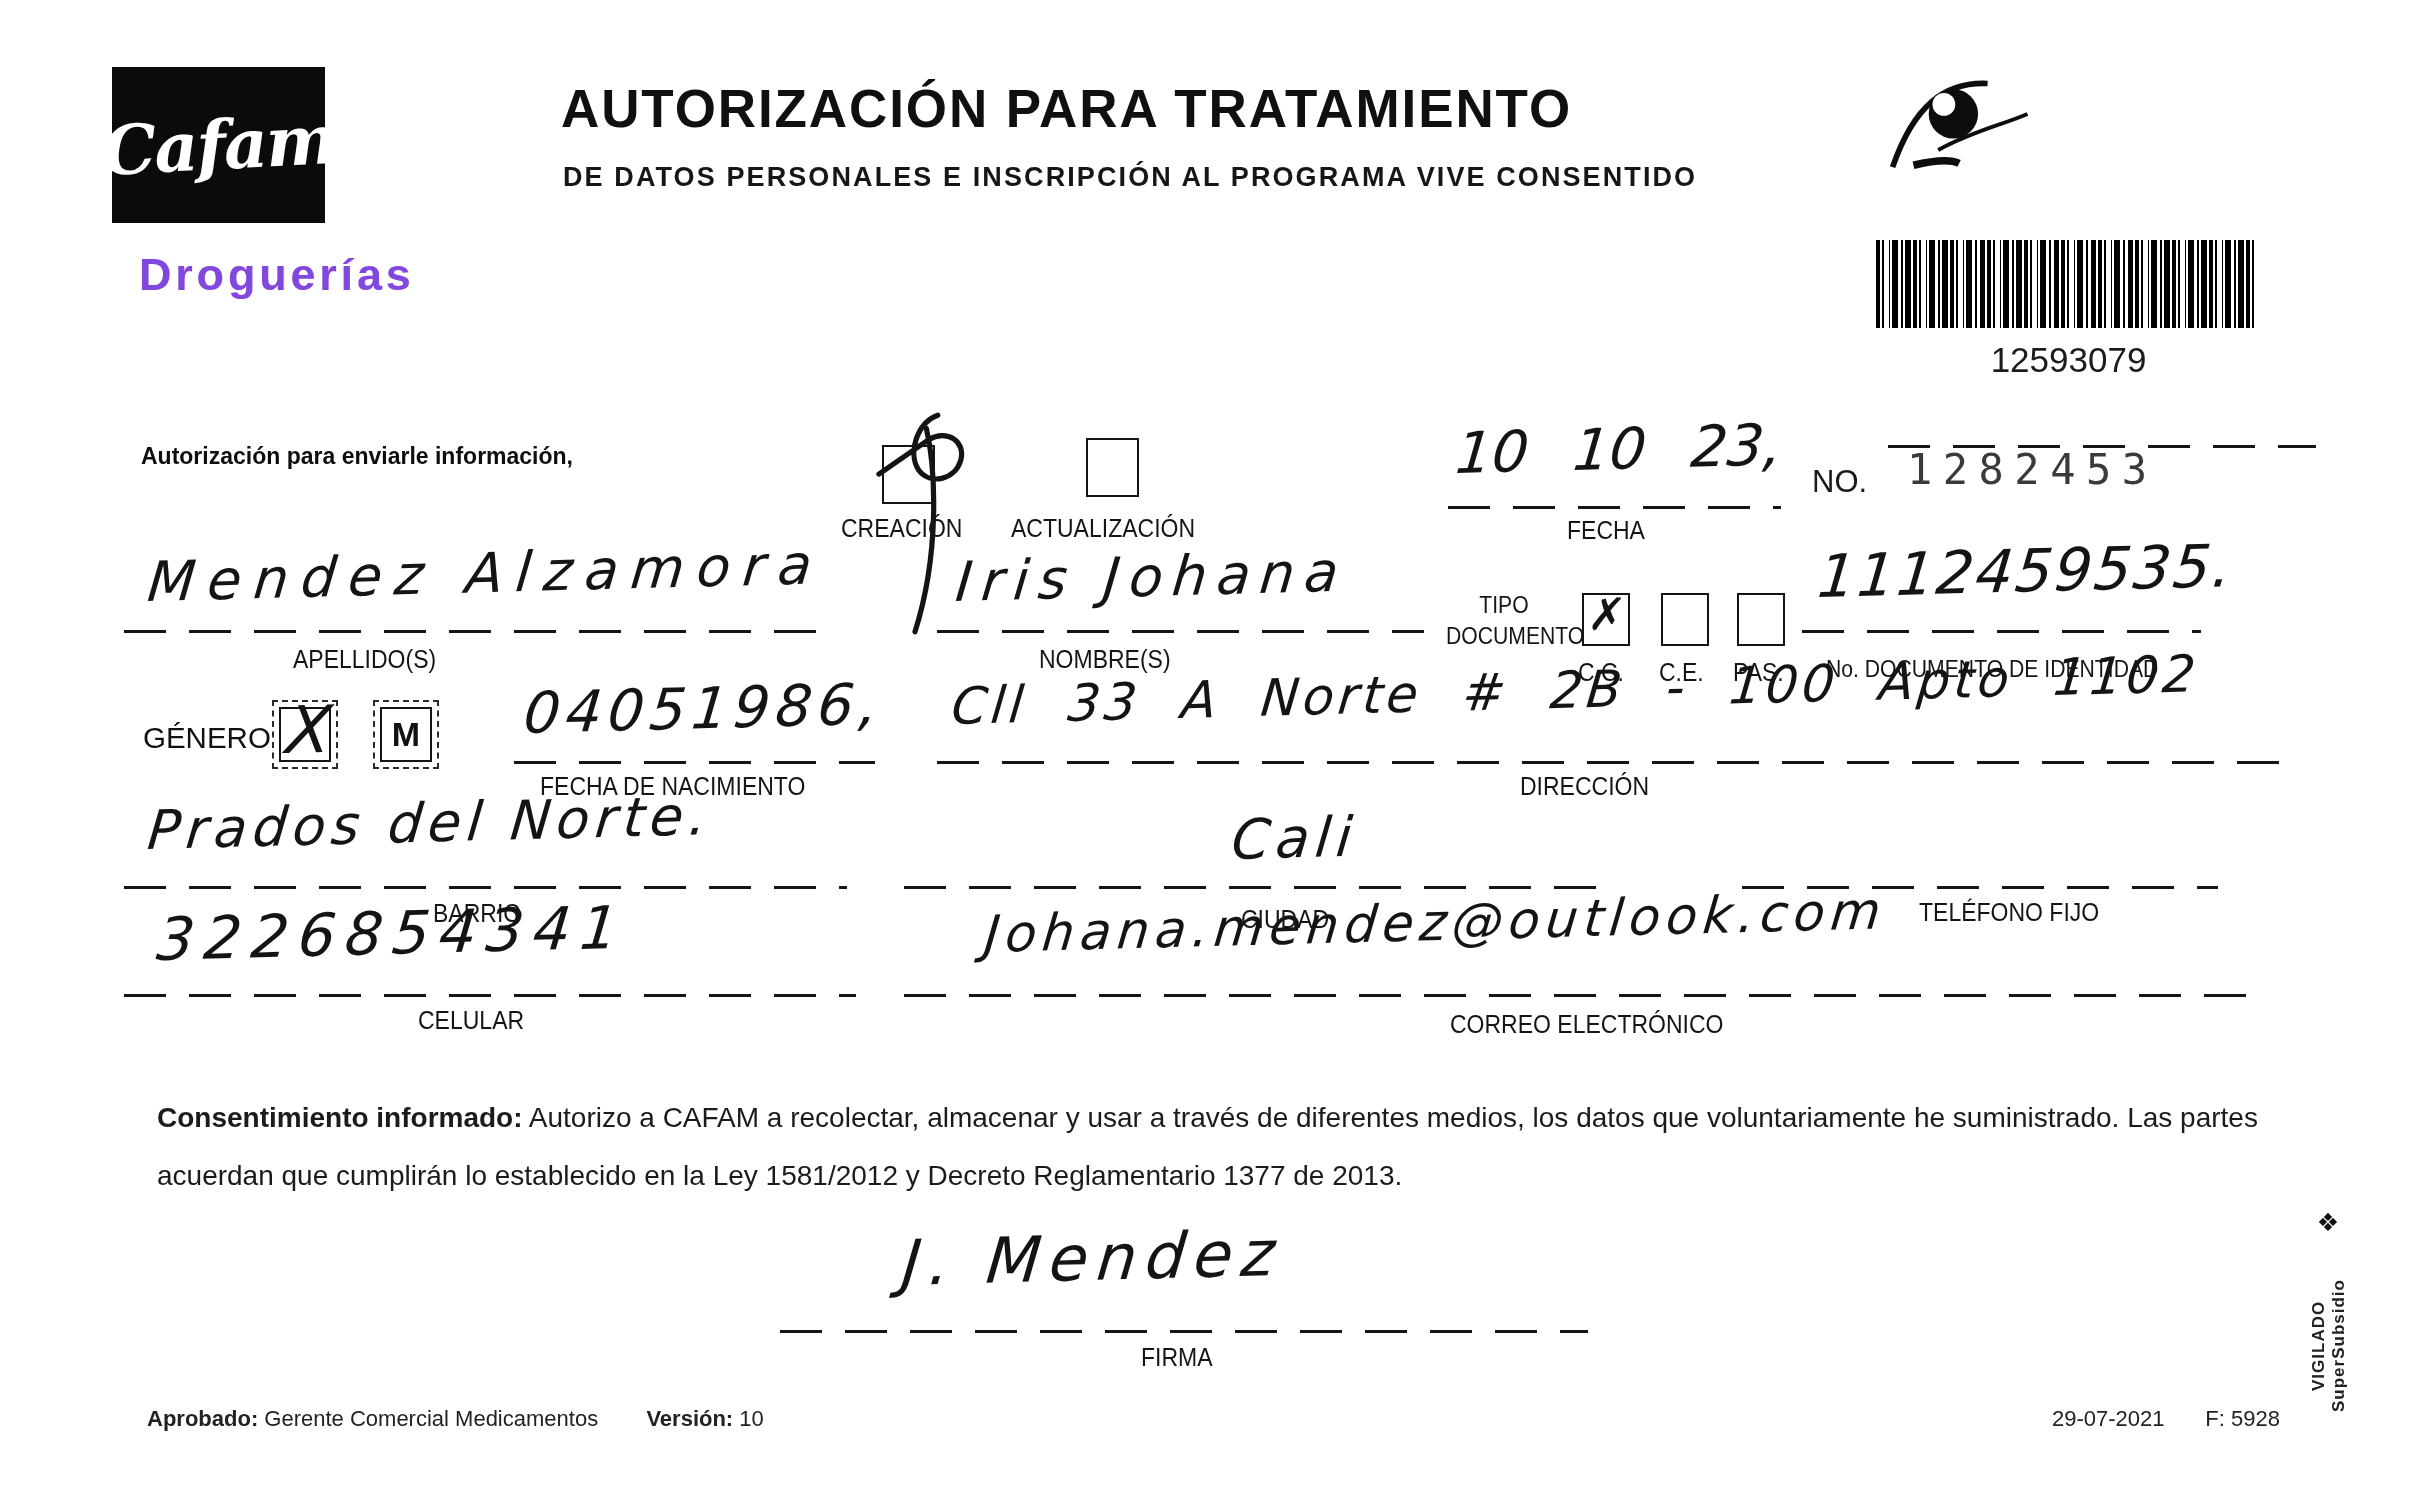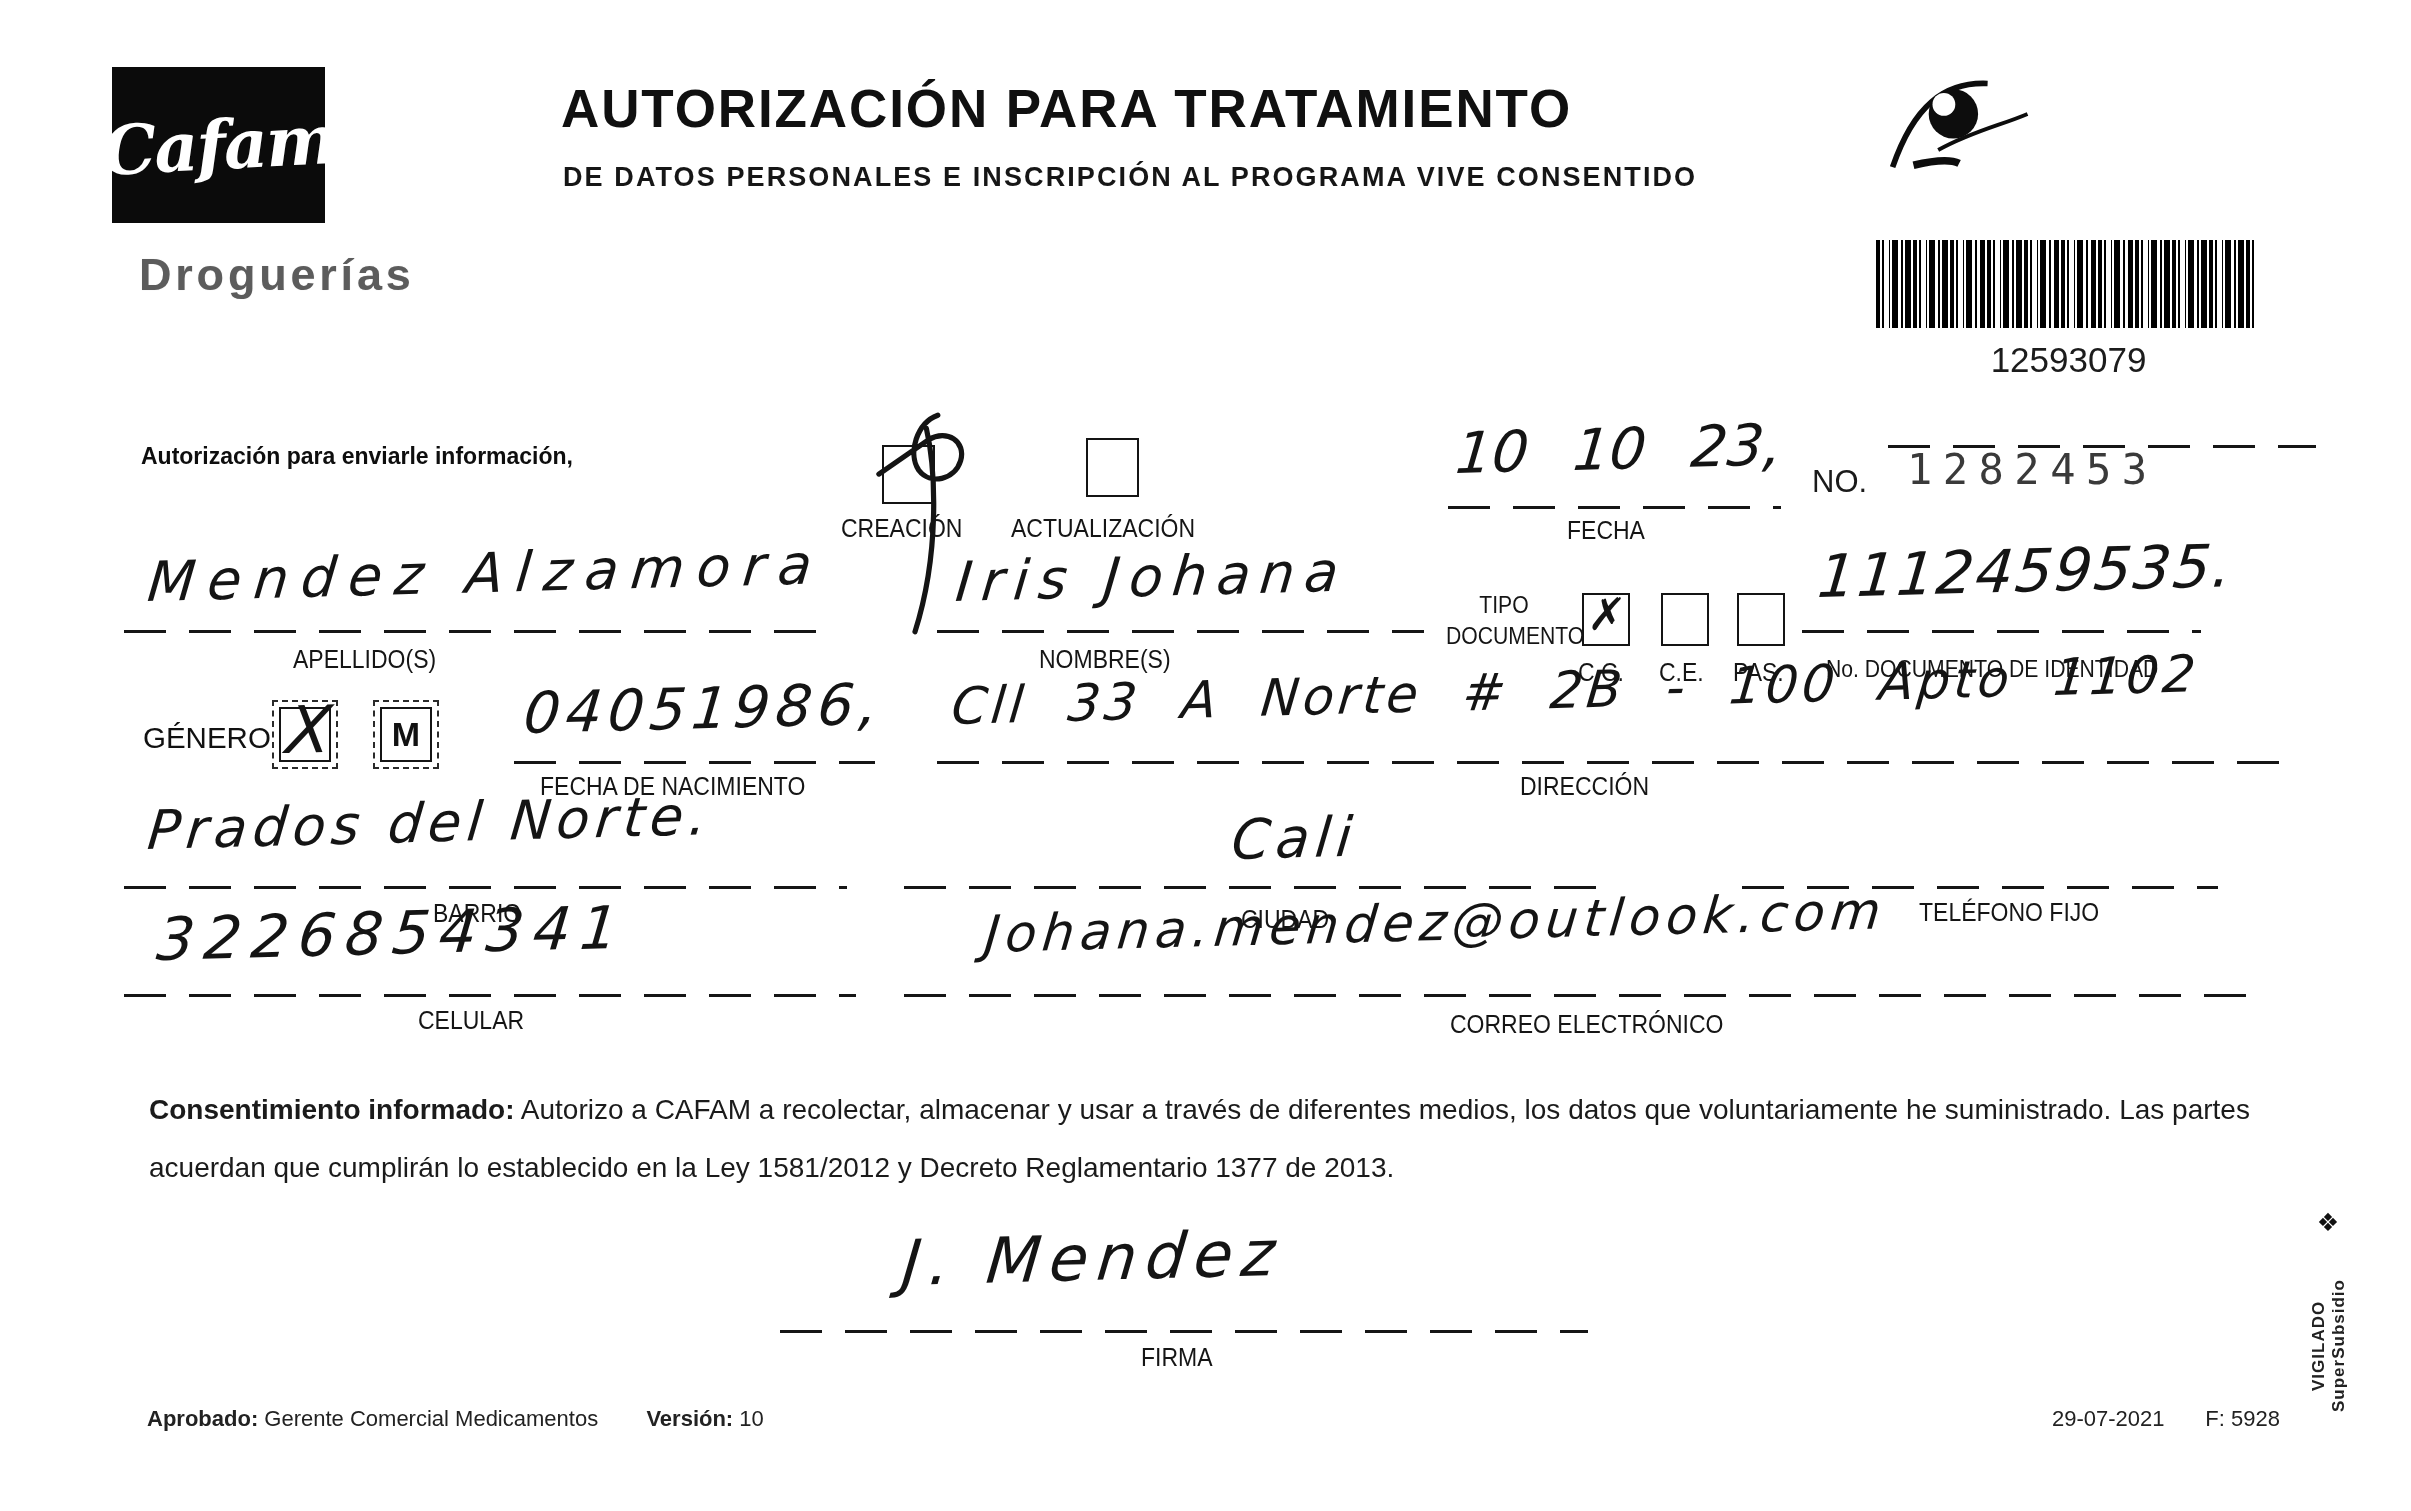--- a/index.html
+++ b/index.html
@@ -22,21 +22,21 @@
   .gbox{position:absolute;border:2.9px dashed #2a2a2a;padding:4.8px;}
   .gbox-inner{border:2.9px solid #141414;width:48px;height:51px;display:flex;
               align-items:center;justify-content:center;}
   .barcode{position:absolute;background:
       repeating-linear-gradient(90deg,#000 0 3.8px,#fff 3.8px 5.7px,#000 5.7px 7.6px,#fff 7.6px 13.3px,
       #000 13.3px 14.3px,#fff 14.3px 16px,#000 16px 22px,#fff 22px 25px,#000 25px 27px,#fff 27px 29.5px,
       #000 29.5px 35px,#fff 35px 37px);}
   .logo-box{background:#0b0b0b;display:flex;align-items:center;justify-content:center;}
   .logo-script{color:#fff;font-family:"DejaVu Serif",serif;font-style:italic;font-weight:bold;
                font-size:68px;transform:rotate(-3deg);letter-spacing:-1.9px;}
-  .faded{color:#404040;font-weight:bold;letter-spacing:3.8px;
+  .faded{color:#6d28d9;font-weight:bold;letter-spacing:3.8px;
          text-shadow:0 0 1px #d0d0d0; opacity:.85;}
   .title{font-weight:800;font-size:53px;letter-spacing:1.9px;color:#101010;}
   .subtitle{font-weight:700;font-size:27px;letter-spacing:2.1px;color:#161616;}
   .introb{font-weight:700;font-size:23px;line-height:1.55;color:#0e0e0e;}
   .consent{font-size:28px;line-height:2.06;color:#1b1b1b;width:2145px;}
   .vert{writing-mode:vertical-rl;transform:rotate(180deg);font-size:17px;color:#222;
         letter-spacing:1px;font-weight:bold;}
 </style>
 </head>
 <body>
@@ -141,21 +141,21 @@
   <div class="abs flabel" style="left:1919px;top:898px;">TELÉFONO FIJO</div>
 
   <div class="abs hand" style="left:154px;top:905px;font-size:59px;letter-spacing:9.5px;">3226854341</div>
   <div class="dline" style="left:124px;top:994px;width:732px;"></div>
   <div class="abs flabel" style="left:418px;top:1006px;">CELULAR</div>
 
   <div class="abs hand" style="left:982px;top:905px;font-size:51px;letter-spacing:5.7px;">Johana.mendez@outlook.com</div>
   <div class="dline" style="left:904px;top:994px;width:1351px;"></div>
   <div class="abs flabel" style="left:1450px;top:1010px;">CORREO ELECTRÓNICO</div>
 
-  <p class="abs consent" style="left:141px;top:1073px;margin:8px;"><b>Consentimiento informado:</b>
+  <p class="abs consent" style="left:141px;top:1073px;margin:16px;"><b>Consentimiento informado:</b>
     <span>Autorizo a CAFAM a recolectar, almacenar y usar a través de diferentes medios, los datos que voluntariamente he suministrado. Las partes acuerdan que cumplirán lo establecido en la Ley 1581/2012 y Decreto Reglamentario 1377 de 2013.</span></p>
 
   <div class="abs hand" style="left:899px;top:1227px;font-size:63px;letter-spacing:8.6px;">J. Mendez</div>
   <div class="dline" style="left:780px;top:1330px;width:808px;"></div>
   <div class="abs flabel" style="left:1141px;top:1343px;">FIRMA</div>
 
   <div class="abs" style="left:147px;top:1406px;font-size:22px;color:#222;">
     <b>Aprobado:</b>
     <span>Gerente Comercial Medicamentos</span>
     <span style="display:inline-block;width:36px;"></span>

